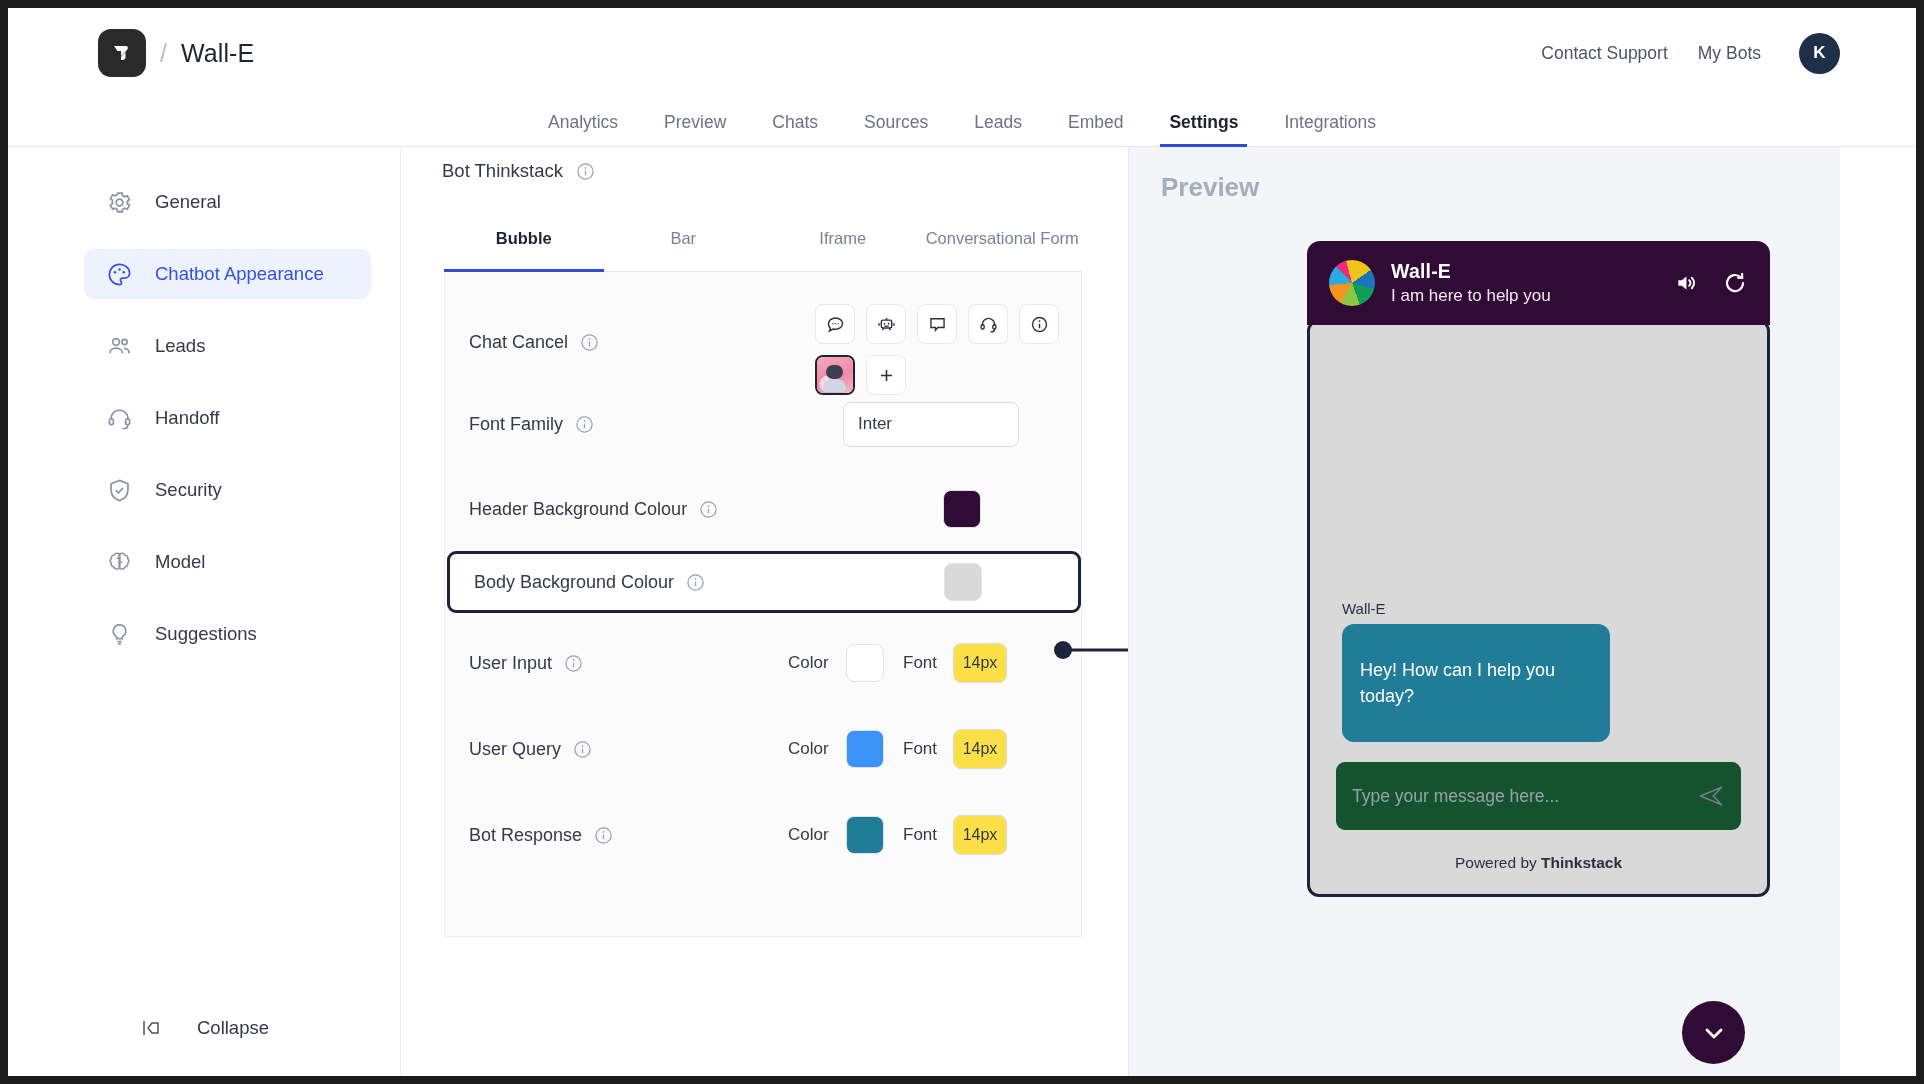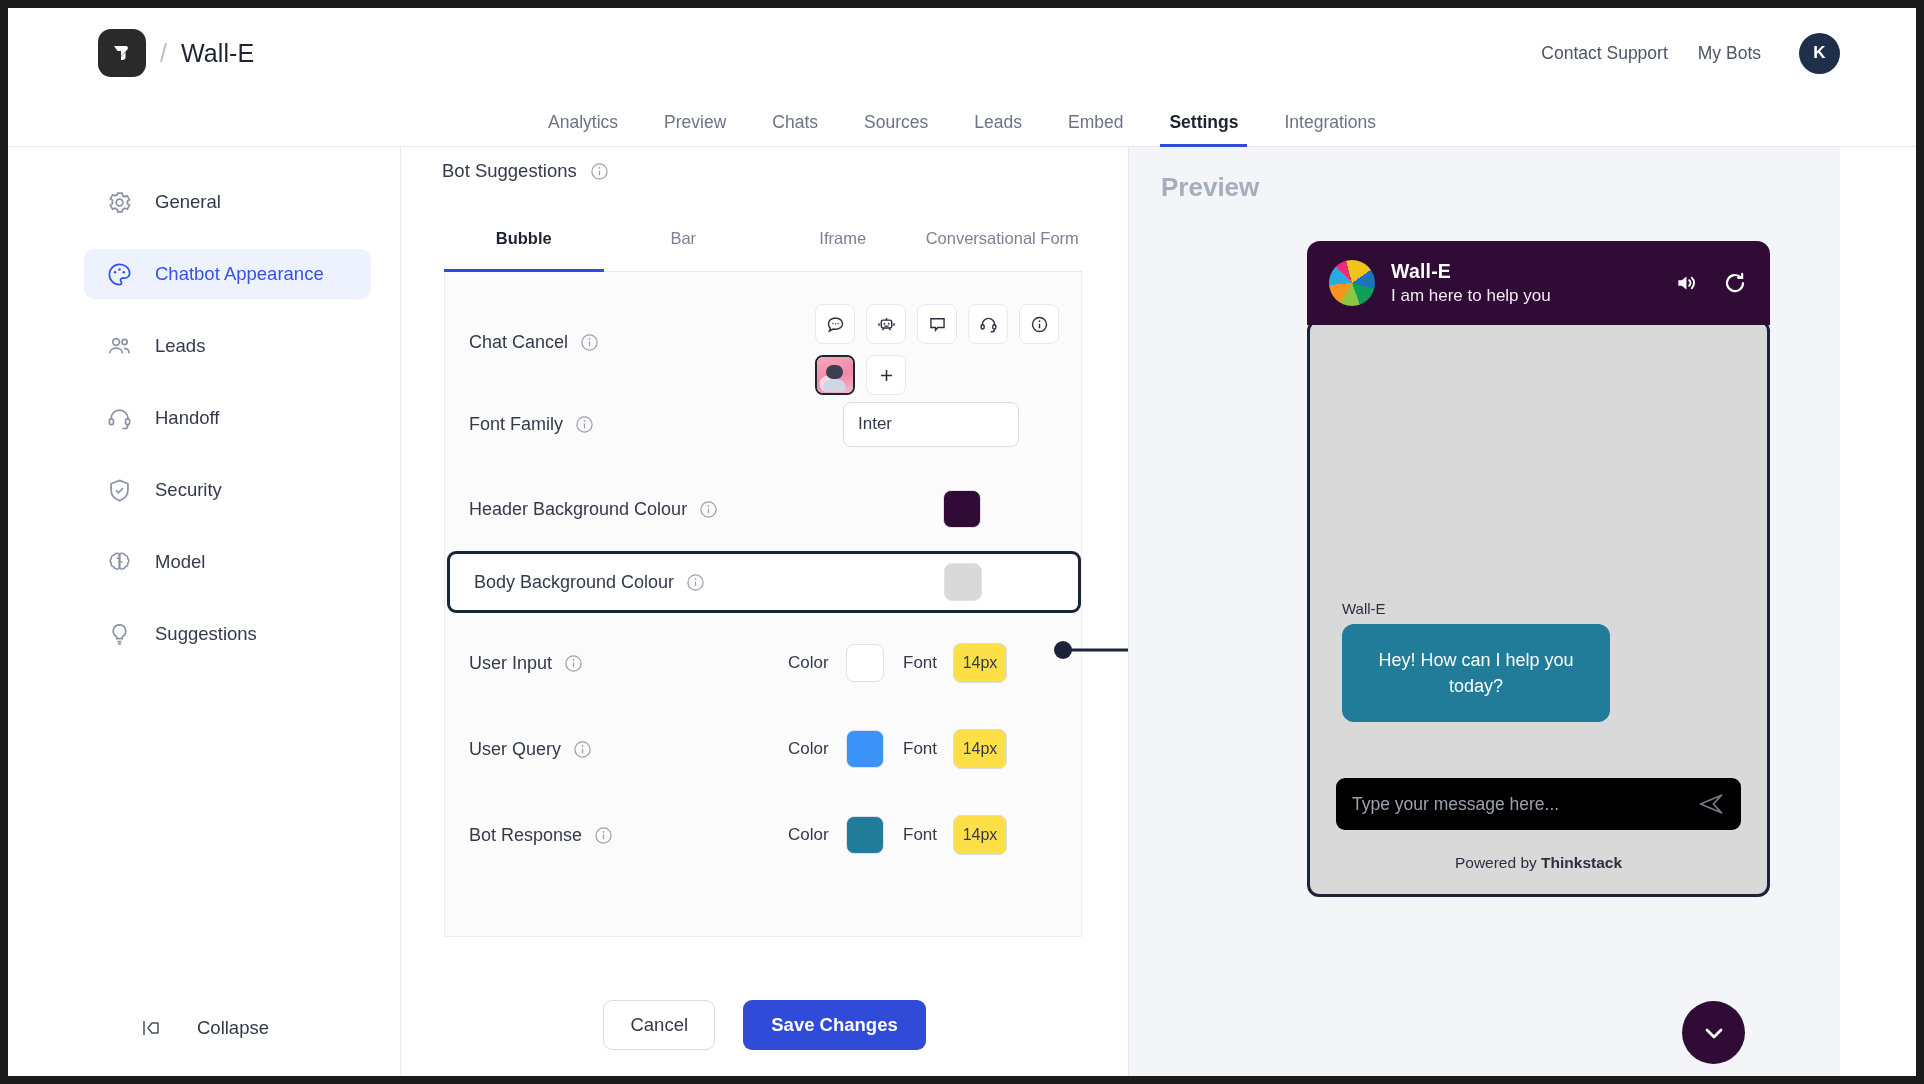--- a/index.html
+++ b/index.html
@@ -224,27 +224,26 @@
     border-radius: 12px;
     margin-top: -6px;
     height: 578px;
     position: relative;
     z-index: 1;
   }
   .msg-wrap { position: absolute; left: 32px; top: 278px; width: 330px; }
   .msg-sender { font-size: 15px; color: #2b3040; margin-bottom: 7px; }
   .msg-bubble {
     background: #217c99; color: #ffffff; border-radius: 12px;
-    padding: 23px 18px; font-size: 18px; line-height: 1.45;
+    padding: 33px 18px; font-size: 18px; line-height: 1.45;
     max-width: 268px;
-    text-align: center;
   }
   .wg-input {
-    position: absolute; left: 26px; right: 26px; bottom: 64px; height: 52px;
-    background: #000000; border-radius: 9px;
+    position: absolute; left: 26px; right: 26px; bottom: 64px; height: 68px;
+    background: #14532d; border-radius: 9px;
     display: flex; align-items: center; padding: 0 16px;
   }
   .wg-input-ph { font-size: 17.5px; color: #9aa0ac; flex: 1; }
   .wg-foot {
     position: absolute; left: 0; right: 0; bottom: 22px;
     text-align: center; font-size: 15.5px; color: #2b3040;
   }
   .wg-foot b { font-weight: 700; }
   .fab {
     position: absolute; left: 553px; top: 854px;
@@ -376,21 +375,21 @@
         <path d="M3 5v14"></path>
         <path d="M17 7h-6l-4 5 4 5h6z" stroke-linejoin="round"></path>
       </svg>
       <span class="collapse-label">Collapse</span>
     </div>
   </div>
 
   <div class="main">
 
     <div class="section-title-row">
-      <span class="section-title">Bot Suggestions</span>
+      <span class="section-title">Bot Thinkstack</span>
       <svg class="info-i" viewBox="0 0 20 20" fill="none" stroke="#9aa0ad" stroke-width="1.3">
         <circle cx="10" cy="10" r="8"></circle>
           <path d="M10 9v5"></path>
           <circle cx="10" cy="6.2" r=".9" fill="#9aa0ad" stroke="none"></circle>
       </svg>
     </div>
 
     <div class="tabstrip">
       <span class="subtab active">Bubble</span>
       <span class="subtab">Bar</span>
@@ -589,18 +588,14 @@
       </div>
     </div>
 
     <div class="fab">
       <svg width="28" height="28" viewBox="0 0 24 24" fill="none" stroke="#ffffff" stroke-width="2.4" stroke-linecap="round" stroke-linejoin="round">
         <path d="M6 9.5l6 6 6-6"></path>
       </svg>
     </div>
   </div>
 
-  <div class="footer-btns">
-    <button class="btn-cancel">Cancel</button>
-    <button class="btn-save">Save Changes</button>
-  </div>
 
 </div>
 
 </body></html>

